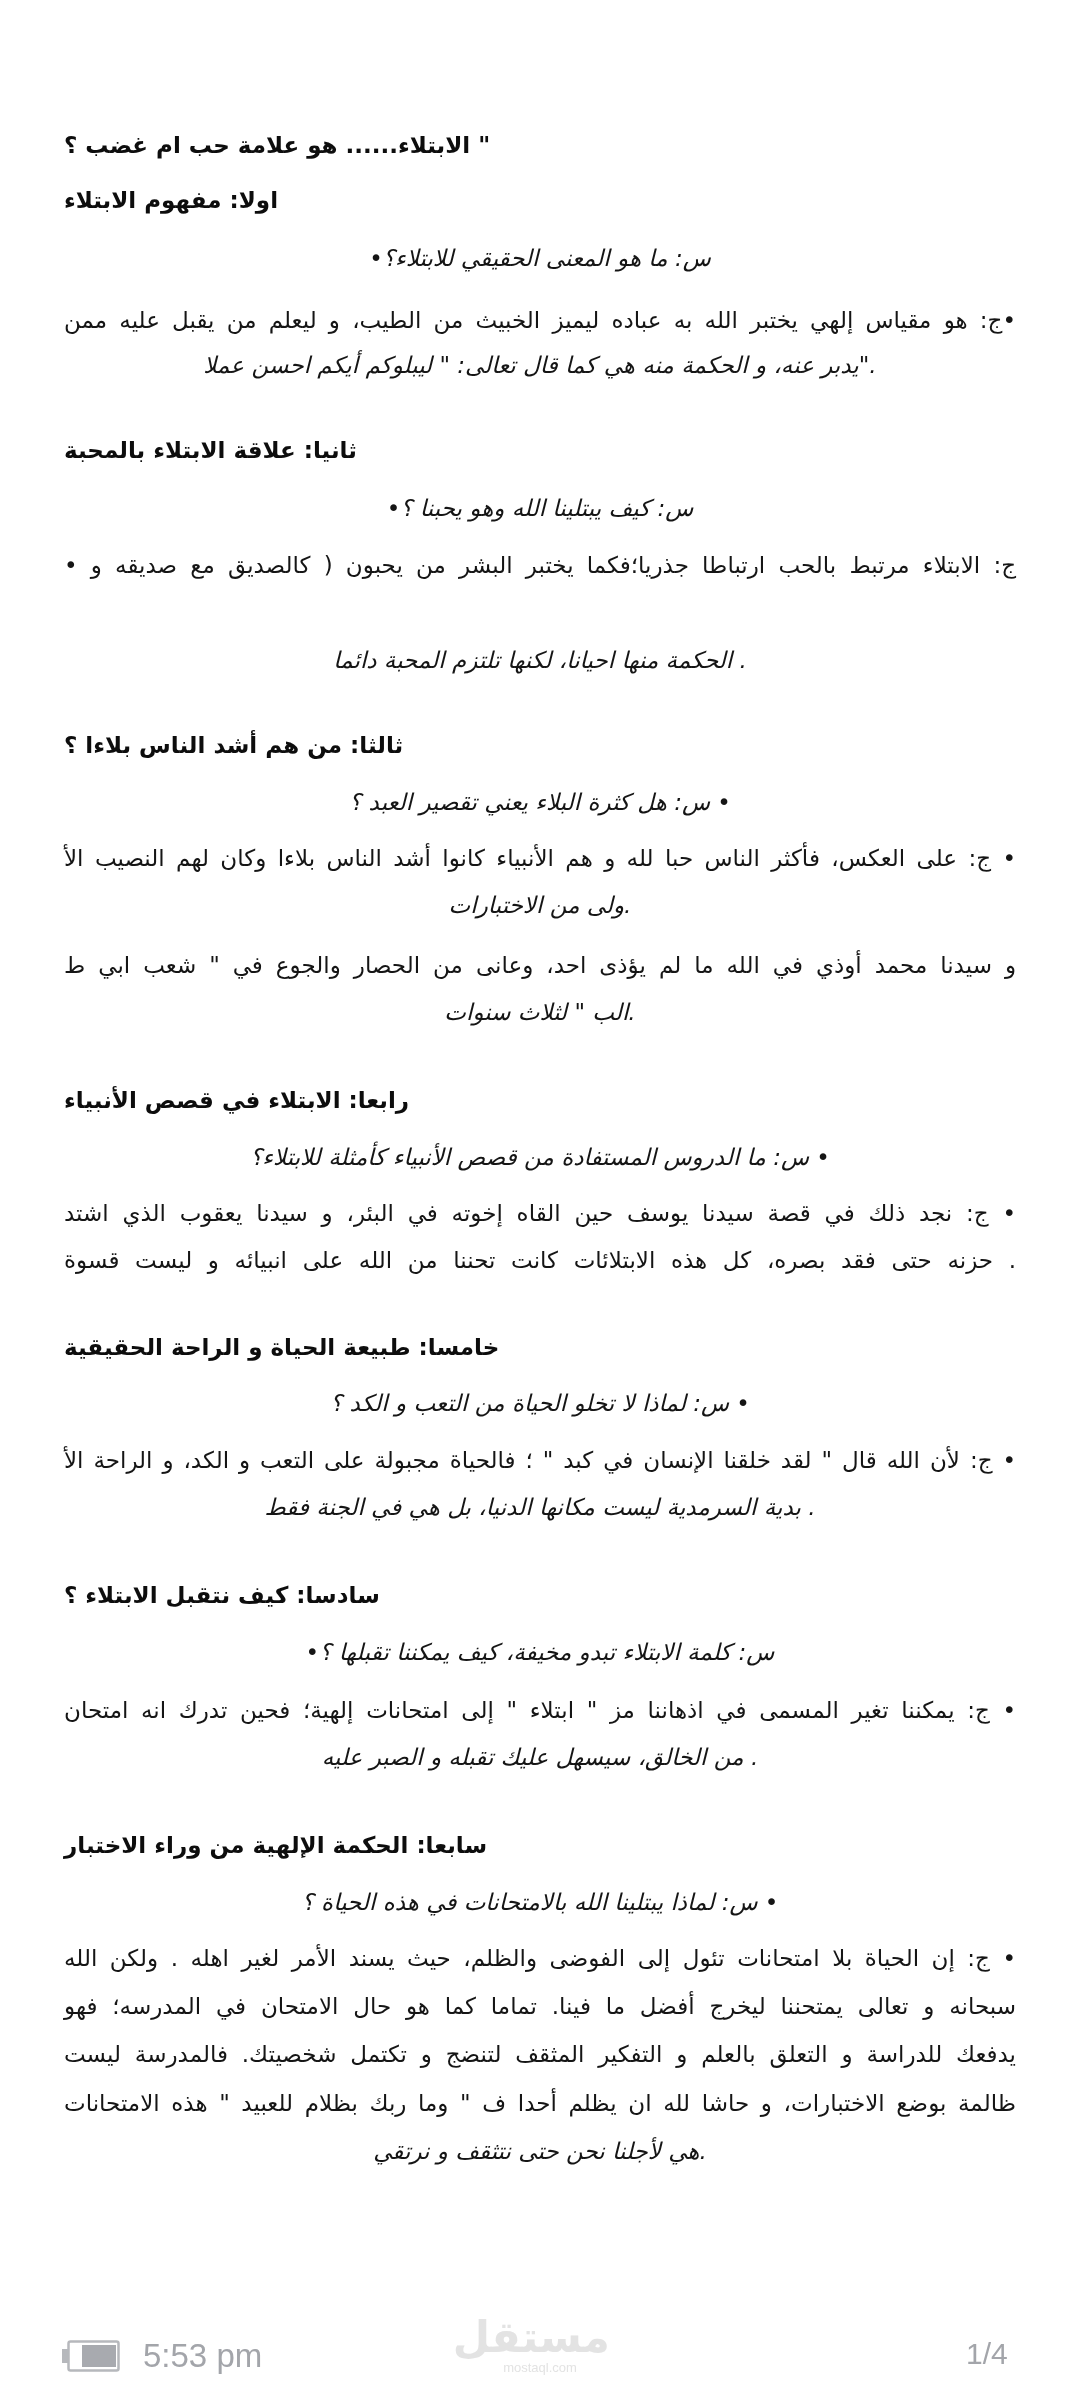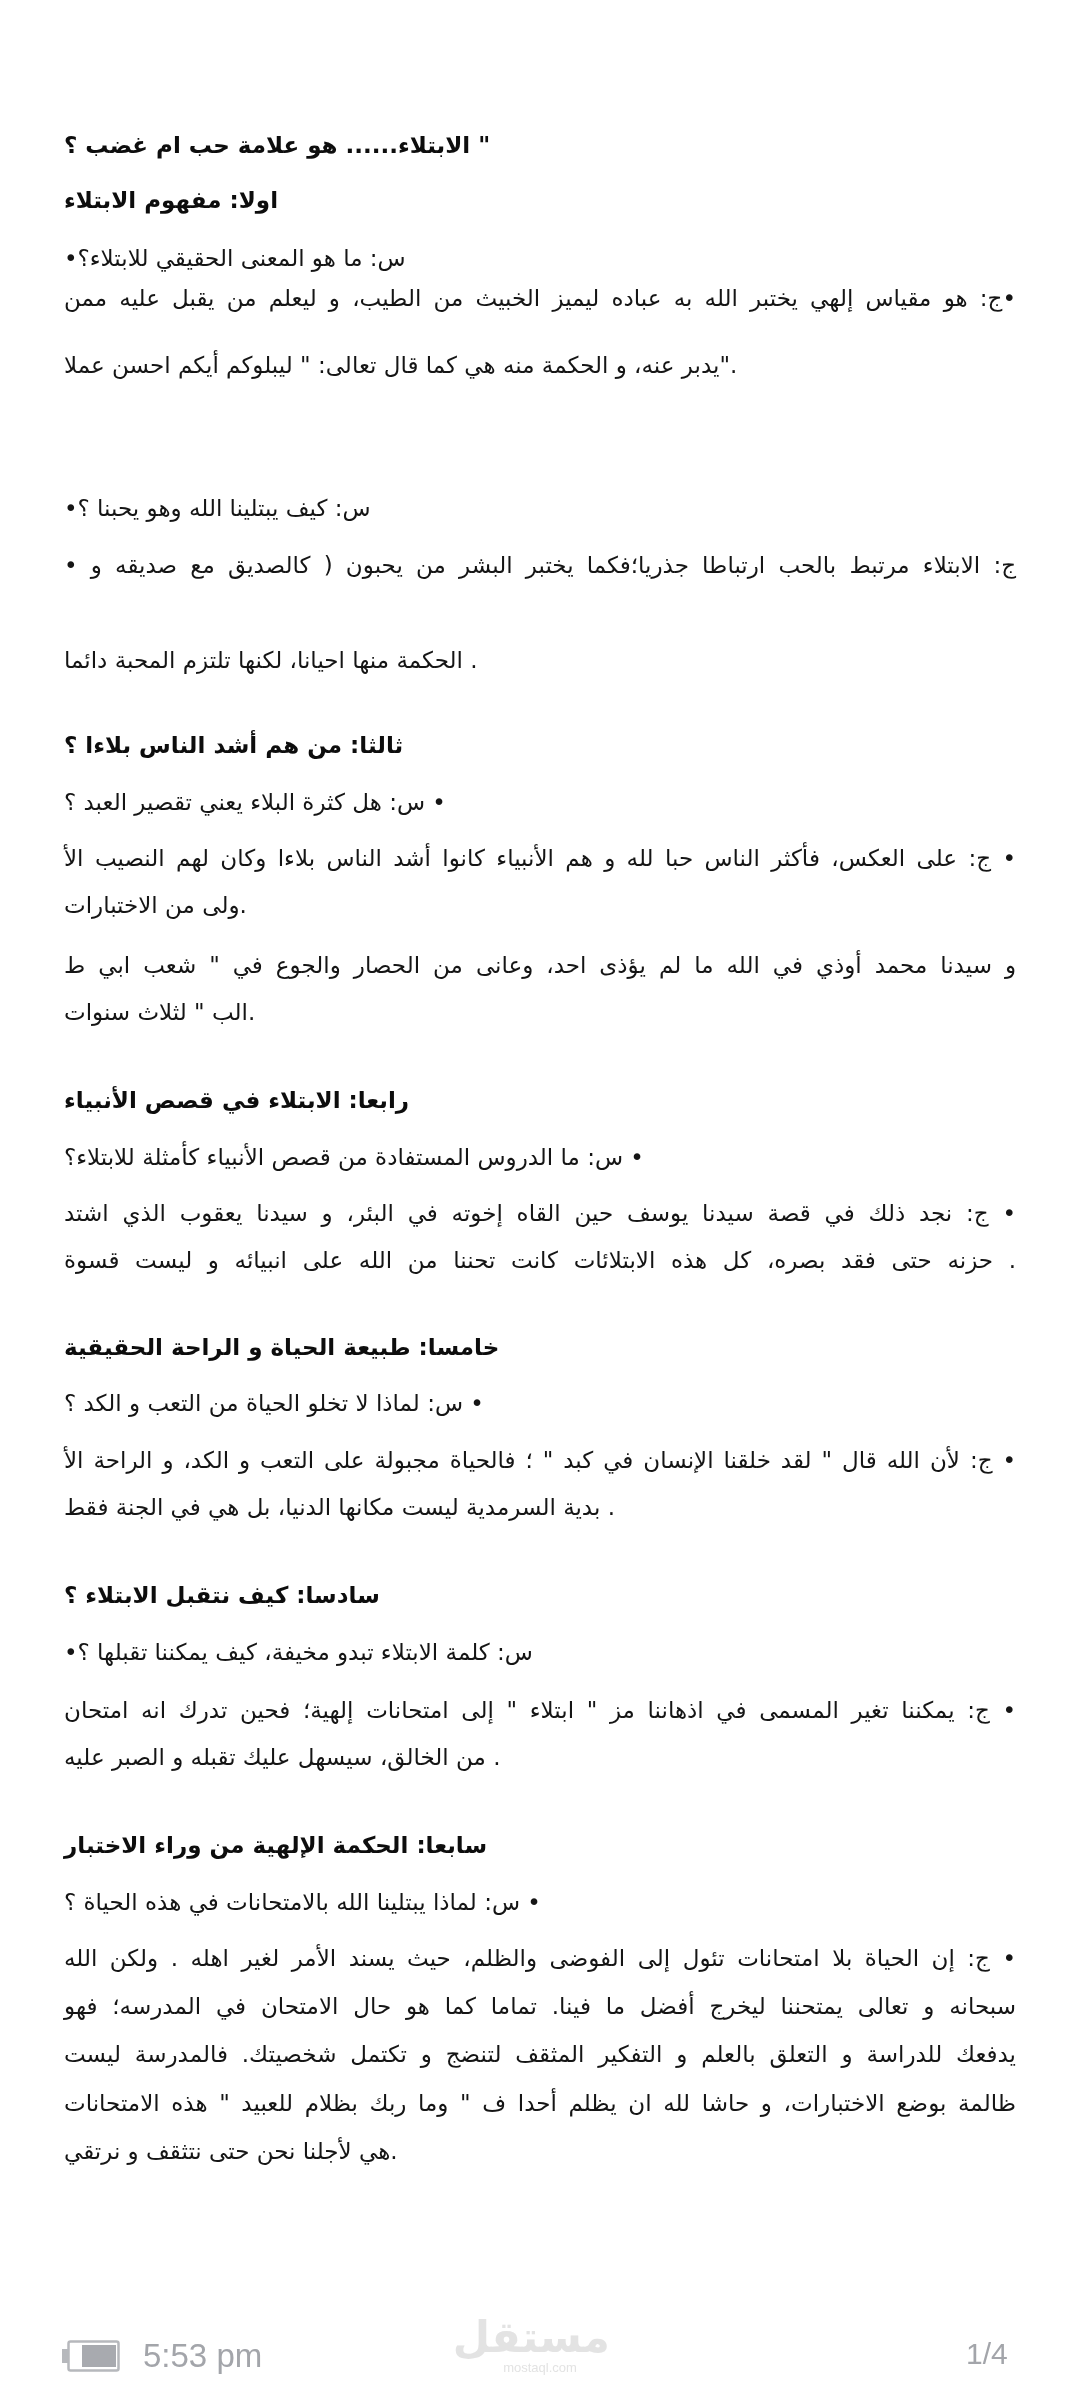--- a/index.html
+++ b/index.html
@@ -1,41 +1,42 @@
 <!DOCTYPE html>
 <html><head>
 <meta charset="utf-8">
 <style>
   html, body { margin: 0; padding: 0; background: #ffffff; }
   body { width: 1080px; height: 2400px; position: relative; overflow: hidden; font-family: "DejaVu Sans", sans-serif; color: #111111; }
   .page { position: absolute; left: 0; top: 0; width: 1080px; height: 2400px; }
   .line { position: absolute; left: 64px; width: 952px; direction: rtl; text-align: right; white-space: nowrap; font-size: 23px; line-height: 40px; height: 40px; color: #151515; }
-  .line.left { text-align: left; }
+  .line.left { text-align: center; font-style: italic; }
   .line.justify { text-align: justify; text-align-last: justify; }
   .line.h { font-weight: bold; font-size: 23px; color: #0d0d0d; text-align: left; }
   .footer { position: absolute; left: 0; top: 2300px; width: 884px; height: 80px; margin-top: 25px; }
   .battery { position: absolute; left: 62px; top: 15px; width: 58px; height: 32px; }
   .time { position: absolute; left: 143px; top: 12px; font-family: "Liberation Sans", sans-serif; font-size: 33px; color: #a3a5aa; }
   .pager { position: absolute; left: 966px; top: 12px; font-family: "Liberation Sans", sans-serif; font-size: 30px; color: #a3a5aa; }
   .wm { position: absolute; left: 470px; top: -8px; width: 140px; text-align: center; color: #e3e3e3; }
   .wm-ar { font-family: "DejaVu Sans", sans-serif; font-weight: bold; font-size: 43px; line-height: 40px; direction: rtl; text-align: center; }
   .wm-en { font-family: "Liberation Sans", sans-serif; font-size: 13px; line-height: 22px; }
 </style>
 </head>
 <body>
 
 <div class="page">
 
   <div class="line h" style="top:125px">" الابتلاء...... هو علامة حب ام غضب ؟</div>
 
   <div class="line h" style="top:180px">اولا: مفهوم الابتلاء</div>
   <div class="line left" style="top:238px">س: ما هو المعنى الحقيقي للابتلاء؟•</div>
-  <div class="line justify" style="top:278px">•ج: هو مقياس إلهي يختبر الله به عباده ليميز الخبيث من الطيب، و ليعلم من يقبل عليه ممن</div>
+  <div class="line justify" style="top:300px">•ج: هو مقياس إلهي يختبر الله به عباده ليميز الخبيث من الطيب، و ليعلم من يقبل عليه ممن</div>
   <div class="line left" style="top:345px">."يدبر عنه، و الحكمة منه هي كما قال تعالى: " ليبلوكم أيكم احسن عملا</div>
 
+  <div class="line h" style="top:430px">ثانيا: علاقة الابتلاء بالمحبة</div>
   <div class="line left" style="top:488px">س: كيف يبتلينا الله وهو يحبنا ؟•</div>
   <div class="line justify" style="top:545px">ج: الابتلاء مرتبط بالحب ارتباطا جذريا؛فكما يختبر البشر من يحبون ( كالصديق مع صديقه و •</div>
   <div class="line left" style="top:640px">. الحكمة منها احيانا، لكنها تلتزم المحبة دائما</div>
 
   <div class="line h" style="top:725px">ثالثا: من هم أشد الناس بلاءا ؟</div>
   <div class="line left" style="top:782px">• س: هل كثرة البلاء يعني تقصير العبد ؟</div>
   <div class="line justify" style="top:838px">• ج: على العكس، فأكثر الناس حبا لله و هم الأنبياء كانوا أشد الناس بلاءا وكان لهم النصيب الأ</div>
   <div class="line left" style="top:885px">.ولى من الاختبارات</div>
   <div class="line justify" style="top:945px">و سيدنا محمد أوذي في الله ما لم يؤذى احد، وعانى من الحصار والجوع في " شعب ابي ط</div>
   <div class="line left" style="top:992px">.الب " لثلاث سنوات</div>

